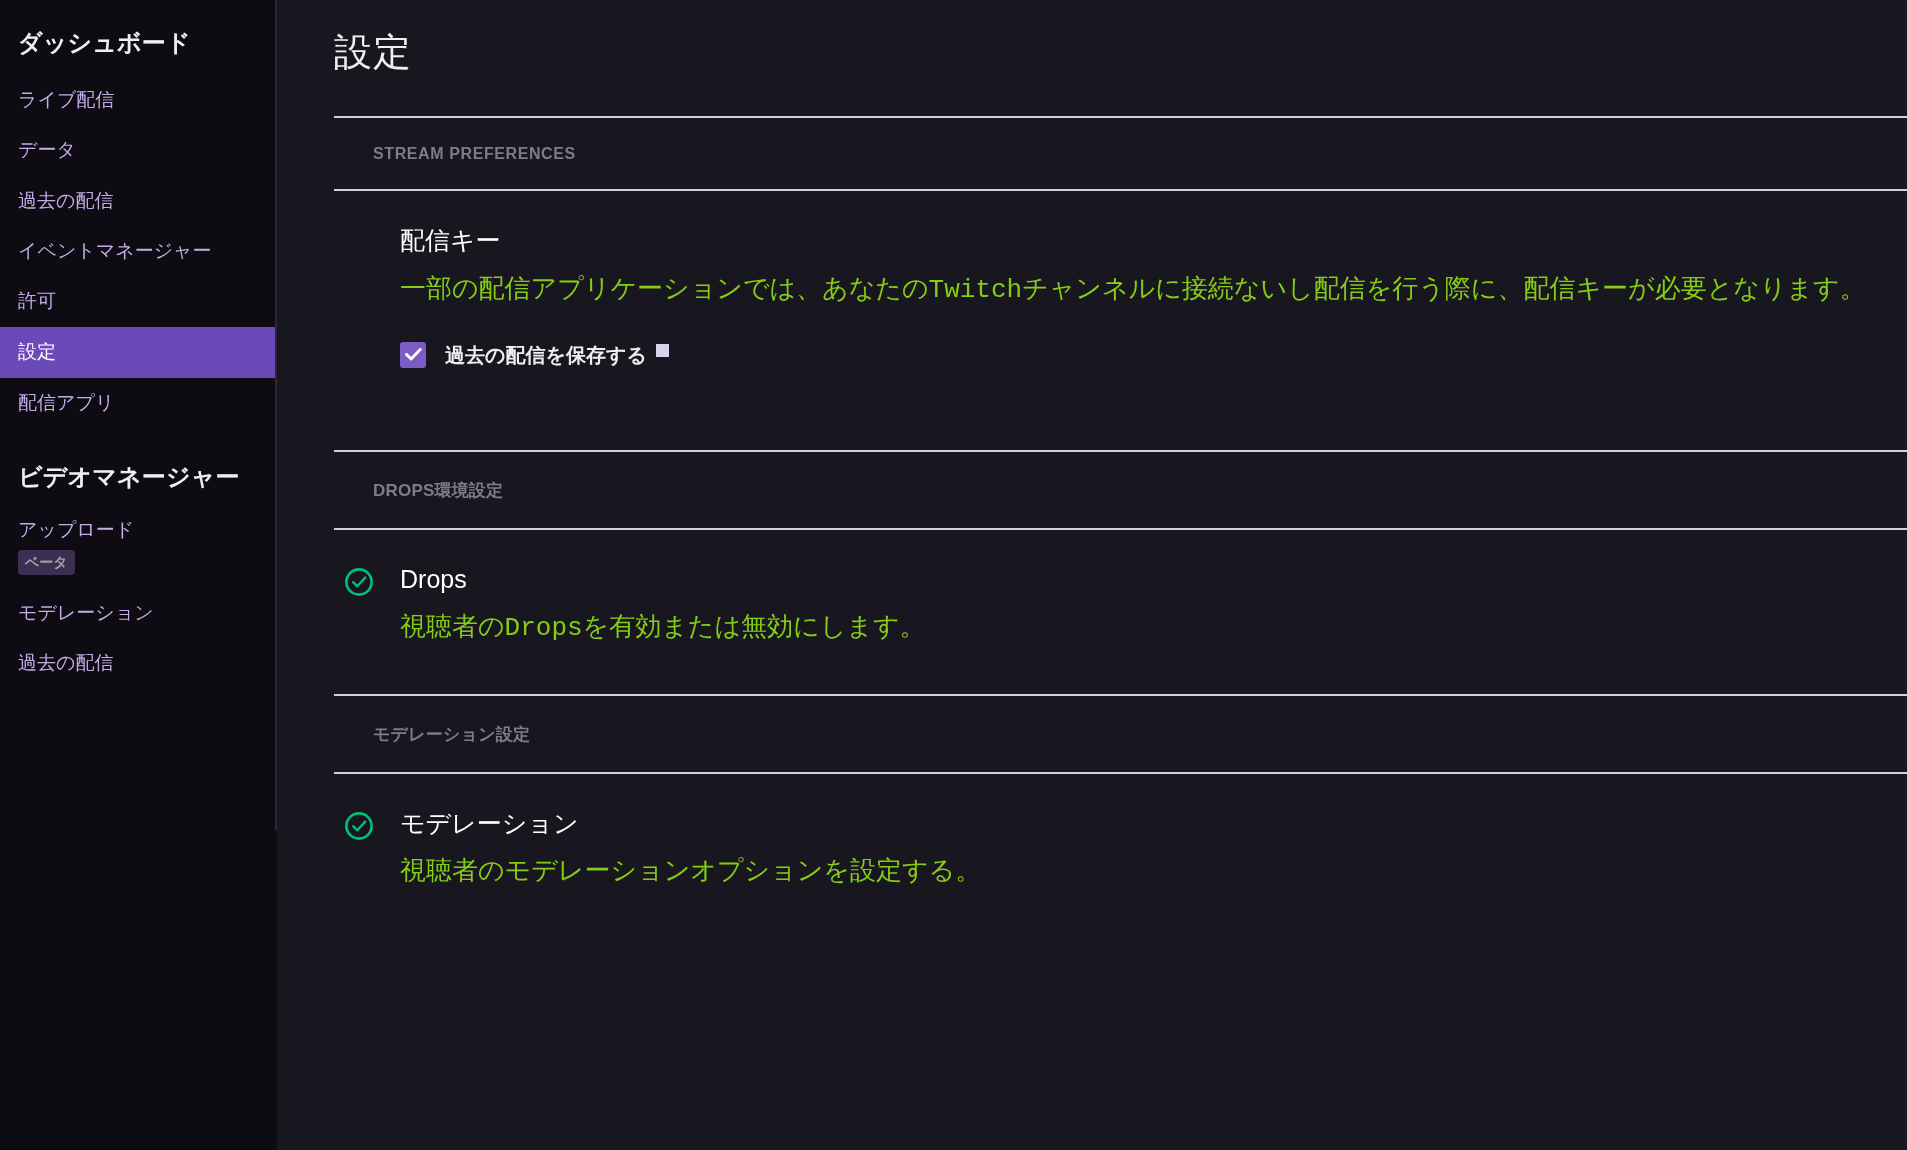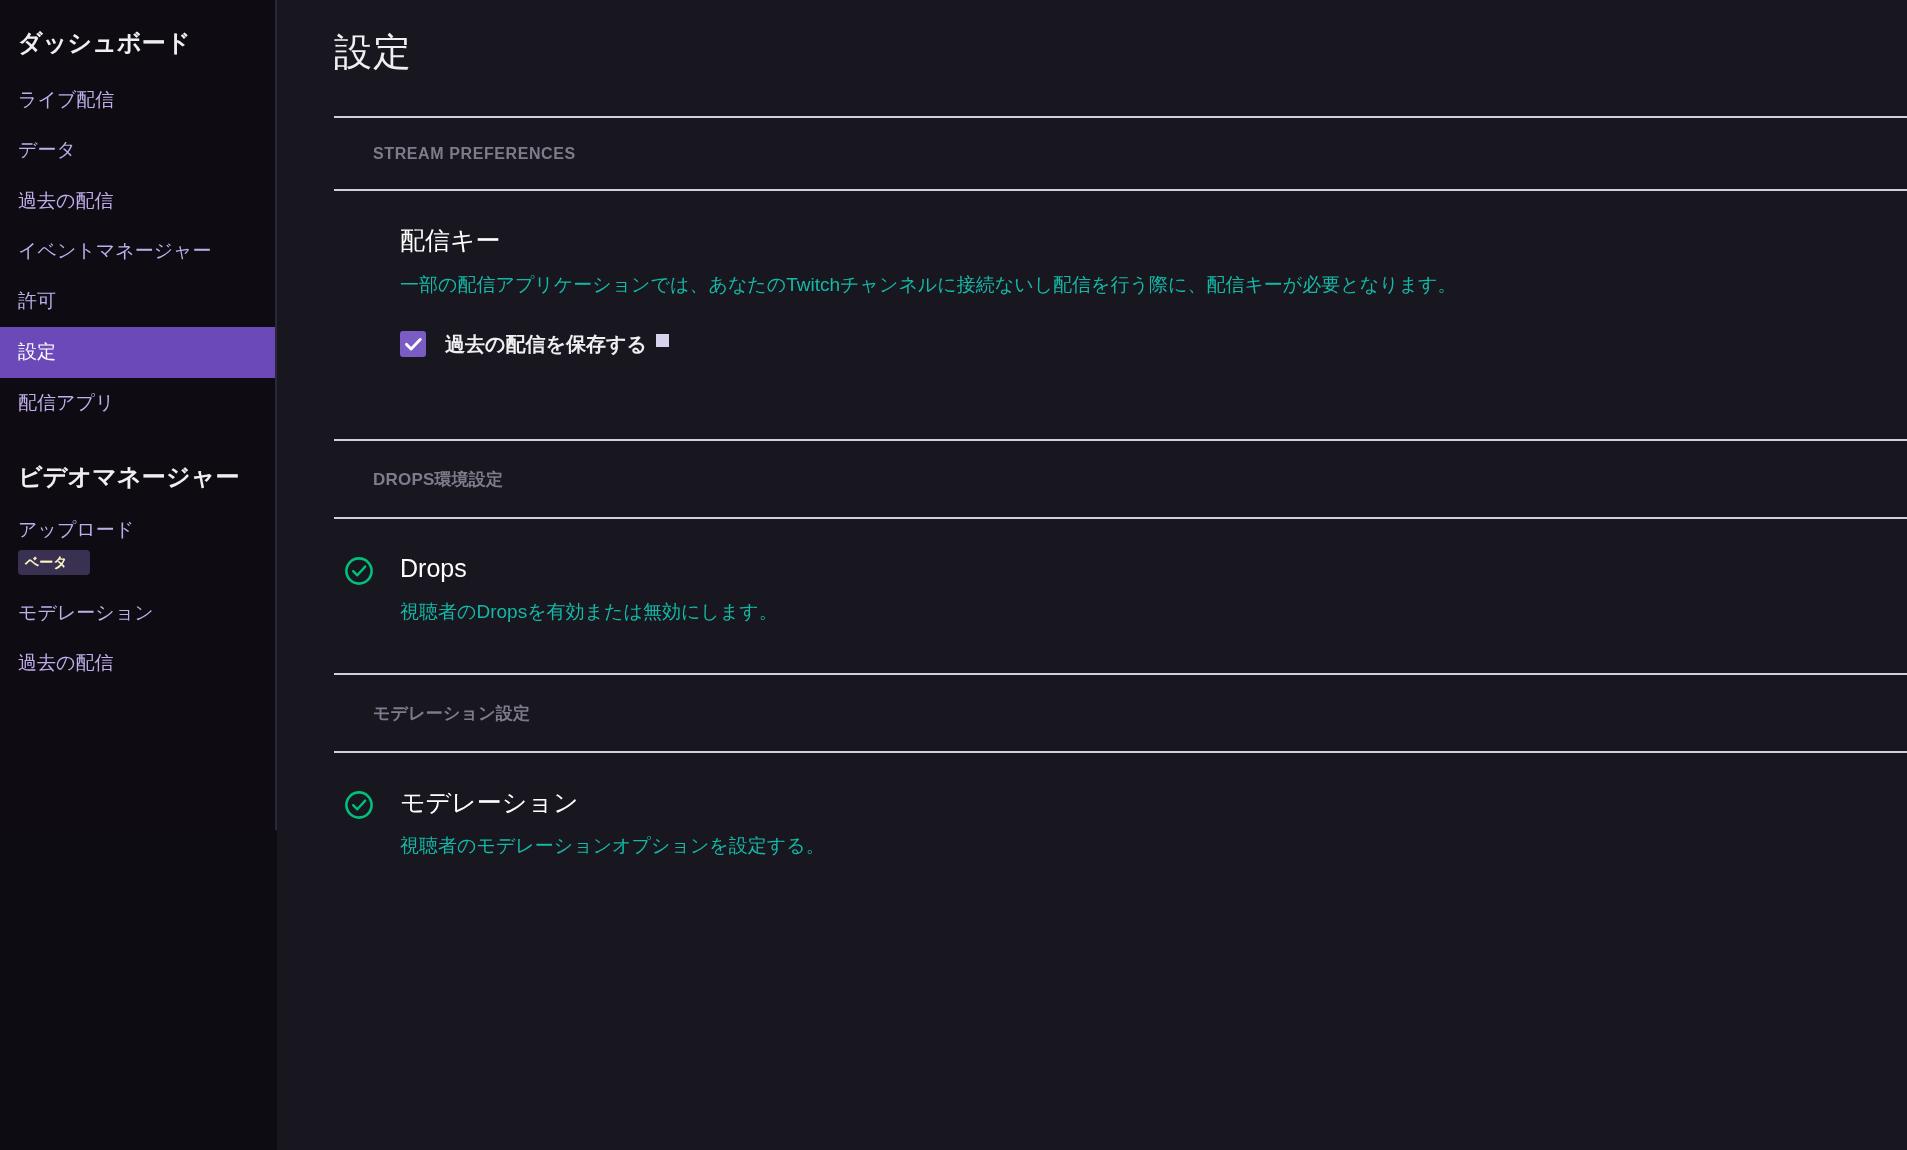--- a/index.html
+++ b/index.html
@@ -76,25 +76,25 @@
     height: 9px;
     background: #f2303d;
     position: relative;
     top: -11px;
     left: 1px;
   }
 
   .beta-badge {
     display: inline-block;
     background: #3a3152;
-    color: #fef9c3;
+    color: #a3a3a3;
     font-size: 14px;
     font-weight: 700;
     line-height: 1;
-    padding: 5px 22px 6px 7px;
+    padding: 5px 7px 6px 7px;
     border-radius: 4px;
     margin-top: 7px;
   }
 
   .nav-item-multiline { line-height: 1.3; }
 
   
   .main {
     flex: 1;
     height: 1150px;
@@ -153,24 +153,25 @@
 
   .item-title {
     color: #ffffff;
     font-size: 25px;
     font-weight: 400;
     line-height: 1.25;
   }
   .item-title.plain { padding-left: 66px; }
 
   .item-desc {
-    color: #14b8a6;
-    font-size: 19px;
+    color: #84cc16;
+    font-size: 26px;
     line-height: 1.5;
     padding-top: 14px;
+    font-family: Liberation Mono, monospace;
   }
   .item-desc.plain { padding-left: 66px; }
 
   
   .check-row {
     display: flex;
     align-items: center;
     padding: 32px 0 0 66px;
   }
   .checkbox {

